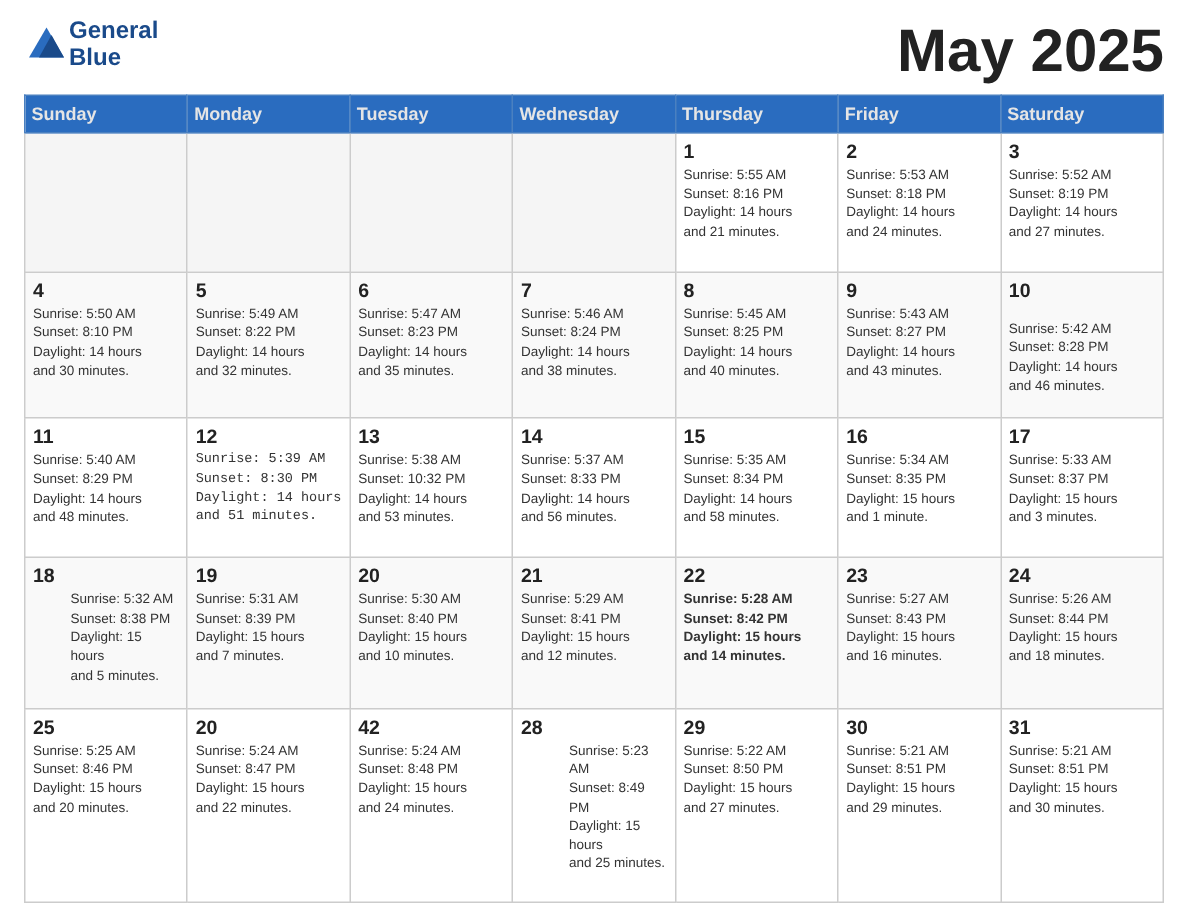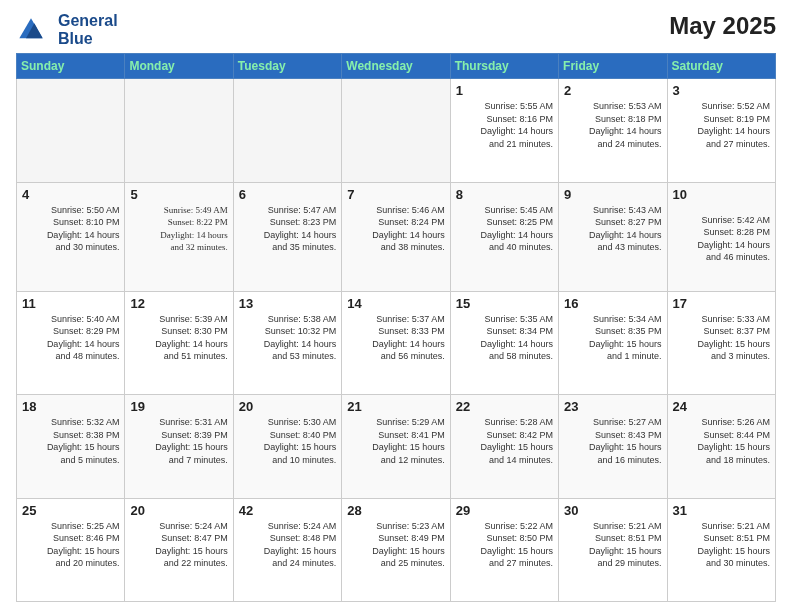--- a/index.html
+++ b/index.html
@@ -19,57 +19,57 @@
     }
     .header {
       display: flex;
       justify-content: space-between;
       align-items: flex-start;
       margin-bottom: 6px;
     }
     .logo {
       display: flex;
       align-items: center;
-      gap: 12px;
+      gap: 0;
     }
     .logo-text {
       font-size: 16px;
       font-weight: bold;
       color: #1a4a8a;
       line-height: 1.1;
     }
     .logo-text span {
       display: block;
     }
     .logo-icon {
       width: 30px;
       height: 30px;
     }
     .title-block {
       text-align: right;
     }
     .main-title {
-      font-size: 24px;
+      font-size: 40px;
       font-weight: bold;
       color: #222;
     }
     .subtitle {
       font-size: 15px;
       color: #444;
     }
     .calendar {
       flex: 1;
       border: 1px solid #ccc;
       border-collapse: collapse;
       width: 100%;
       table-layout: fixed;
     }
     .calendar th {
       background: #2a6cbf;
-      color: #86efac;
+      color: #e5e5e5;
       font-size: 12px;
       font-weight: bold;
       padding: 5px 4px;
       text-align: left;
       border: 1px solid #4a80c0;
     }
     .calendar td {
       border: 1px solid #ccc;
       vertical-align: top;
       padding: 4px 5px;
@@ -88,21 +88,20 @@
       font-size: 13px;
       font-weight: bold;
       color: #222;
       display: block;
       margin-bottom: 2px;
     }
     .day-info {
       font-size: 9px;
       color: #333;
       line-height: 1.4;
-      text-align: right;
     }
   </style>
 </head>
 <body>
 
 <div class="page">
   <div class="header">
     <div class="logo">
       <svg class="logo-icon" viewBox="0 0 36 36">
         <polygon points="18,4 32,28 4,28" fill="#2a6cbf"></polygon>
@@ -161,21 +160,21 @@
         <tr>
           <td>
             <span class="day-number">4</span>
             <div class="day-info" style="white-space: pre-line;">Sunrise: 5:50 AM
 Sunset: 8:10 PM
 Daylight: 14 hours
 and 30 minutes.</div>
           </td>
           <td>
             <span class="day-number">5</span>
-            <div class="day-info" style="white-space: pre-line; font-family: Liberation Serif, serif;">Sunrise: 5:49 AM
+            <div class="day-info" style="white-space: pre-line;">Sunrise: 5:49 AM
 Sunset: 8:22 PM
 Daylight: 14 hours
 and 32 minutes.</div>
           </td>
           <td>
             <span class="day-number">6</span>
             <div class="day-info" style="white-space: pre-line;">Sunrise: 5:47 AM
 Sunset: 8:23 PM
 Daylight: 14 hours
 and 35 minutes.</div>
@@ -212,21 +211,21 @@
         <tr>
           <td>
             <span class="day-number">11</span>
             <div class="day-info" style="white-space: pre-line;">Sunrise: 5:40 AM
 Sunset: 8:29 PM
 Daylight: 14 hours
 and 48 minutes.</div>
           </td>
           <td>
             <span class="day-number">12</span>
-            <div class="day-info" style="white-space: pre-line;">Sunrise: 5:39 AM
+            <div class="day-info" style="white-space: pre-line; font-family: Liberation Mono, monospace;">Sunrise: 5:39 AM
 Sunset: 8:30 PM
 Daylight: 14 hours
 and 51 minutes.</div>
           </td>
           <td>
             <span class="day-number">13</span>
             <div class="day-info" style="white-space: pre-line;">Sunrise: 5:38 AM
 Sunset: 10:32 PM
 Daylight: 14 hours
 and 53 minutes.</div>
@@ -256,21 +255,21 @@
             <span class="day-number">17</span>
             <div class="day-info" style="white-space: pre-line;">Sunrise: 5:33 AM
 Sunset: 8:37 PM
 Daylight: 15 hours
 and 3 minutes.</div>
           </td>
         </tr>
         <tr>
           <td>
             <span class="day-number">18</span>
-            <div class="day-info" style="white-space: pre-line;">Sunrise: 5:32 AM
+            <div class="day-info" style="white-space: pre-line; margin-left: 25px;">Sunrise: 5:32 AM
 Sunset: 8:38 PM
 Daylight: 15 hours
 and 5 minutes.</div>
           </td>
           <td>
             <span class="day-number">19</span>
             <div class="day-info" style="white-space: pre-line;">Sunrise: 5:31 AM
 Sunset: 8:39 PM
 Daylight: 15 hours
 and 7 minutes.</div>
@@ -284,21 +283,21 @@
           </td>
           <td>
             <span class="day-number">21</span>
             <div class="day-info" style="white-space: pre-line;">Sunrise: 5:29 AM
 Sunset: 8:41 PM
 Daylight: 15 hours
 and 12 minutes.</div>
           </td>
           <td>
             <span class="day-number">22</span>
-            <div class="day-info" style="white-space: pre-line;">Sunrise: 5:28 AM
+            <div class="day-info" style="white-space: pre-line; font-weight: bold;">Sunrise: 5:28 AM
 Sunset: 8:42 PM
 Daylight: 15 hours
 and 14 minutes.</div>
           </td>
           <td>
             <span class="day-number">23</span>
             <div class="day-info" style="white-space: pre-line;">Sunrise: 5:27 AM
 Sunset: 8:43 PM
 Daylight: 15 hours
 and 16 minutes.</div>
@@ -328,21 +327,21 @@
           </td>
           <td>
             <span class="day-number">42</span>
             <div class="day-info" style="white-space: pre-line;">Sunrise: 5:24 AM
 Sunset: 8:48 PM
 Daylight: 15 hours
 and 24 minutes.</div>
           </td>
           <td>
             <span class="day-number">28</span>
-            <div class="day-info" style="white-space: pre-line;">Sunrise: 5:23 AM
+            <div class="day-info" style="white-space: pre-line; margin-left: 32px;">Sunrise: 5:23 AM
 Sunset: 8:49 PM
 Daylight: 15 hours
 and 25 minutes.</div>
           </td>
           <td>
             <span class="day-number">29</span>
             <div class="day-info" style="white-space: pre-line;">Sunrise: 5:22 AM
 Sunset: 8:50 PM
 Daylight: 15 hours
 and 27 minutes.</div>

